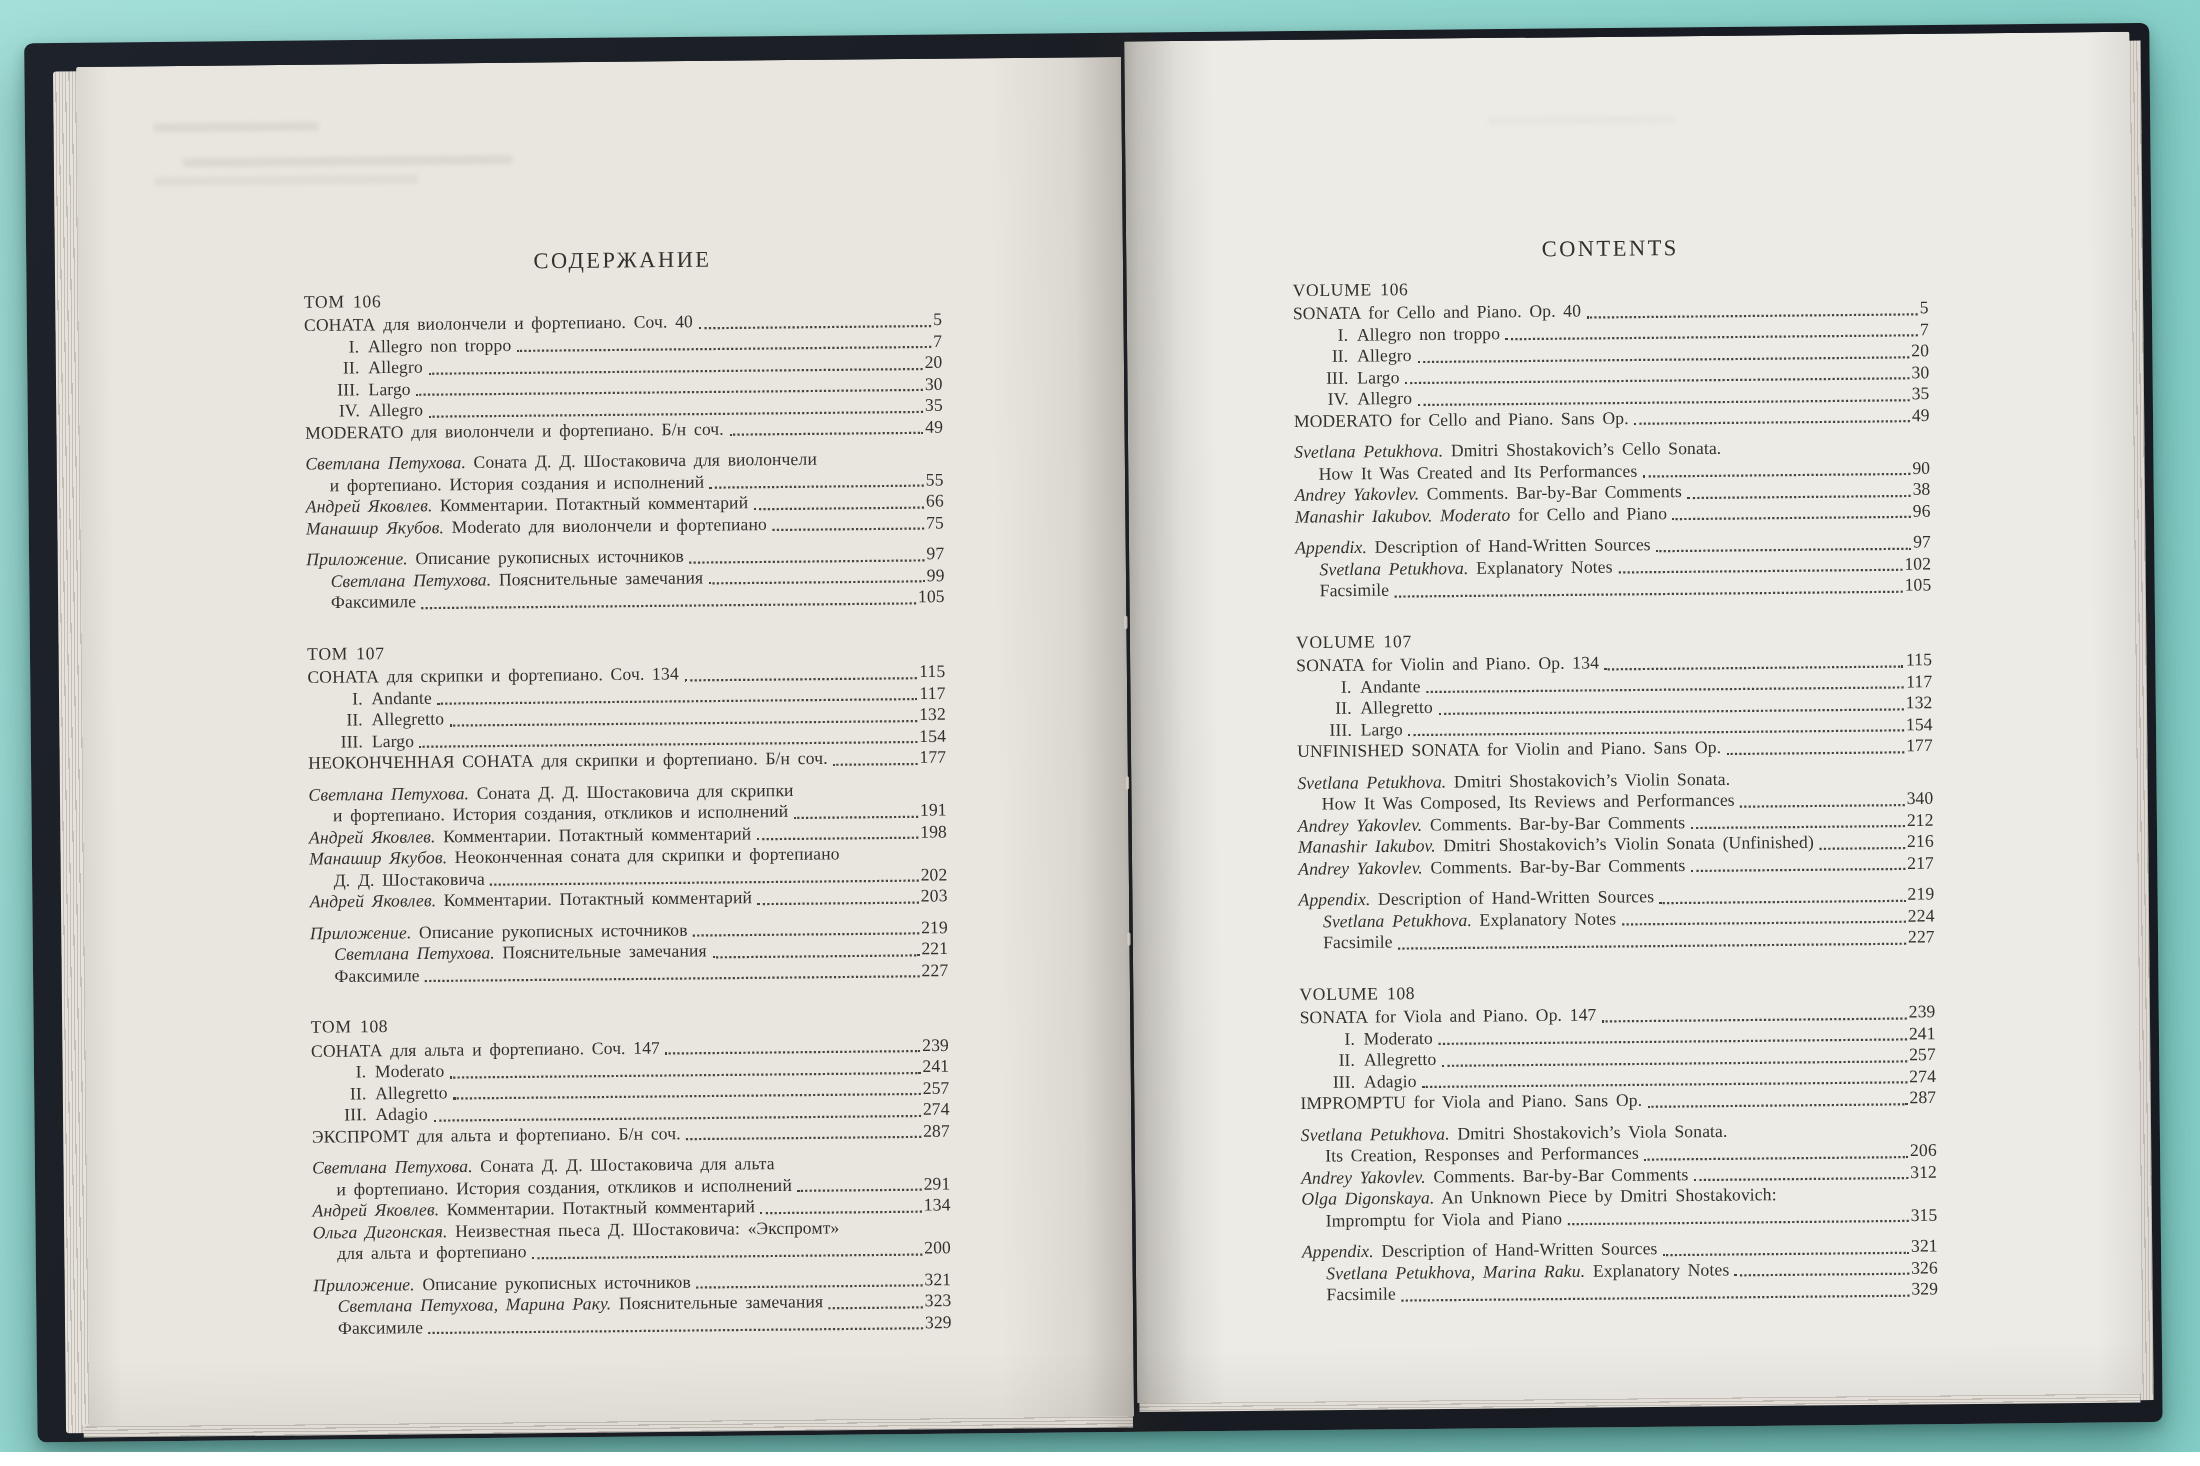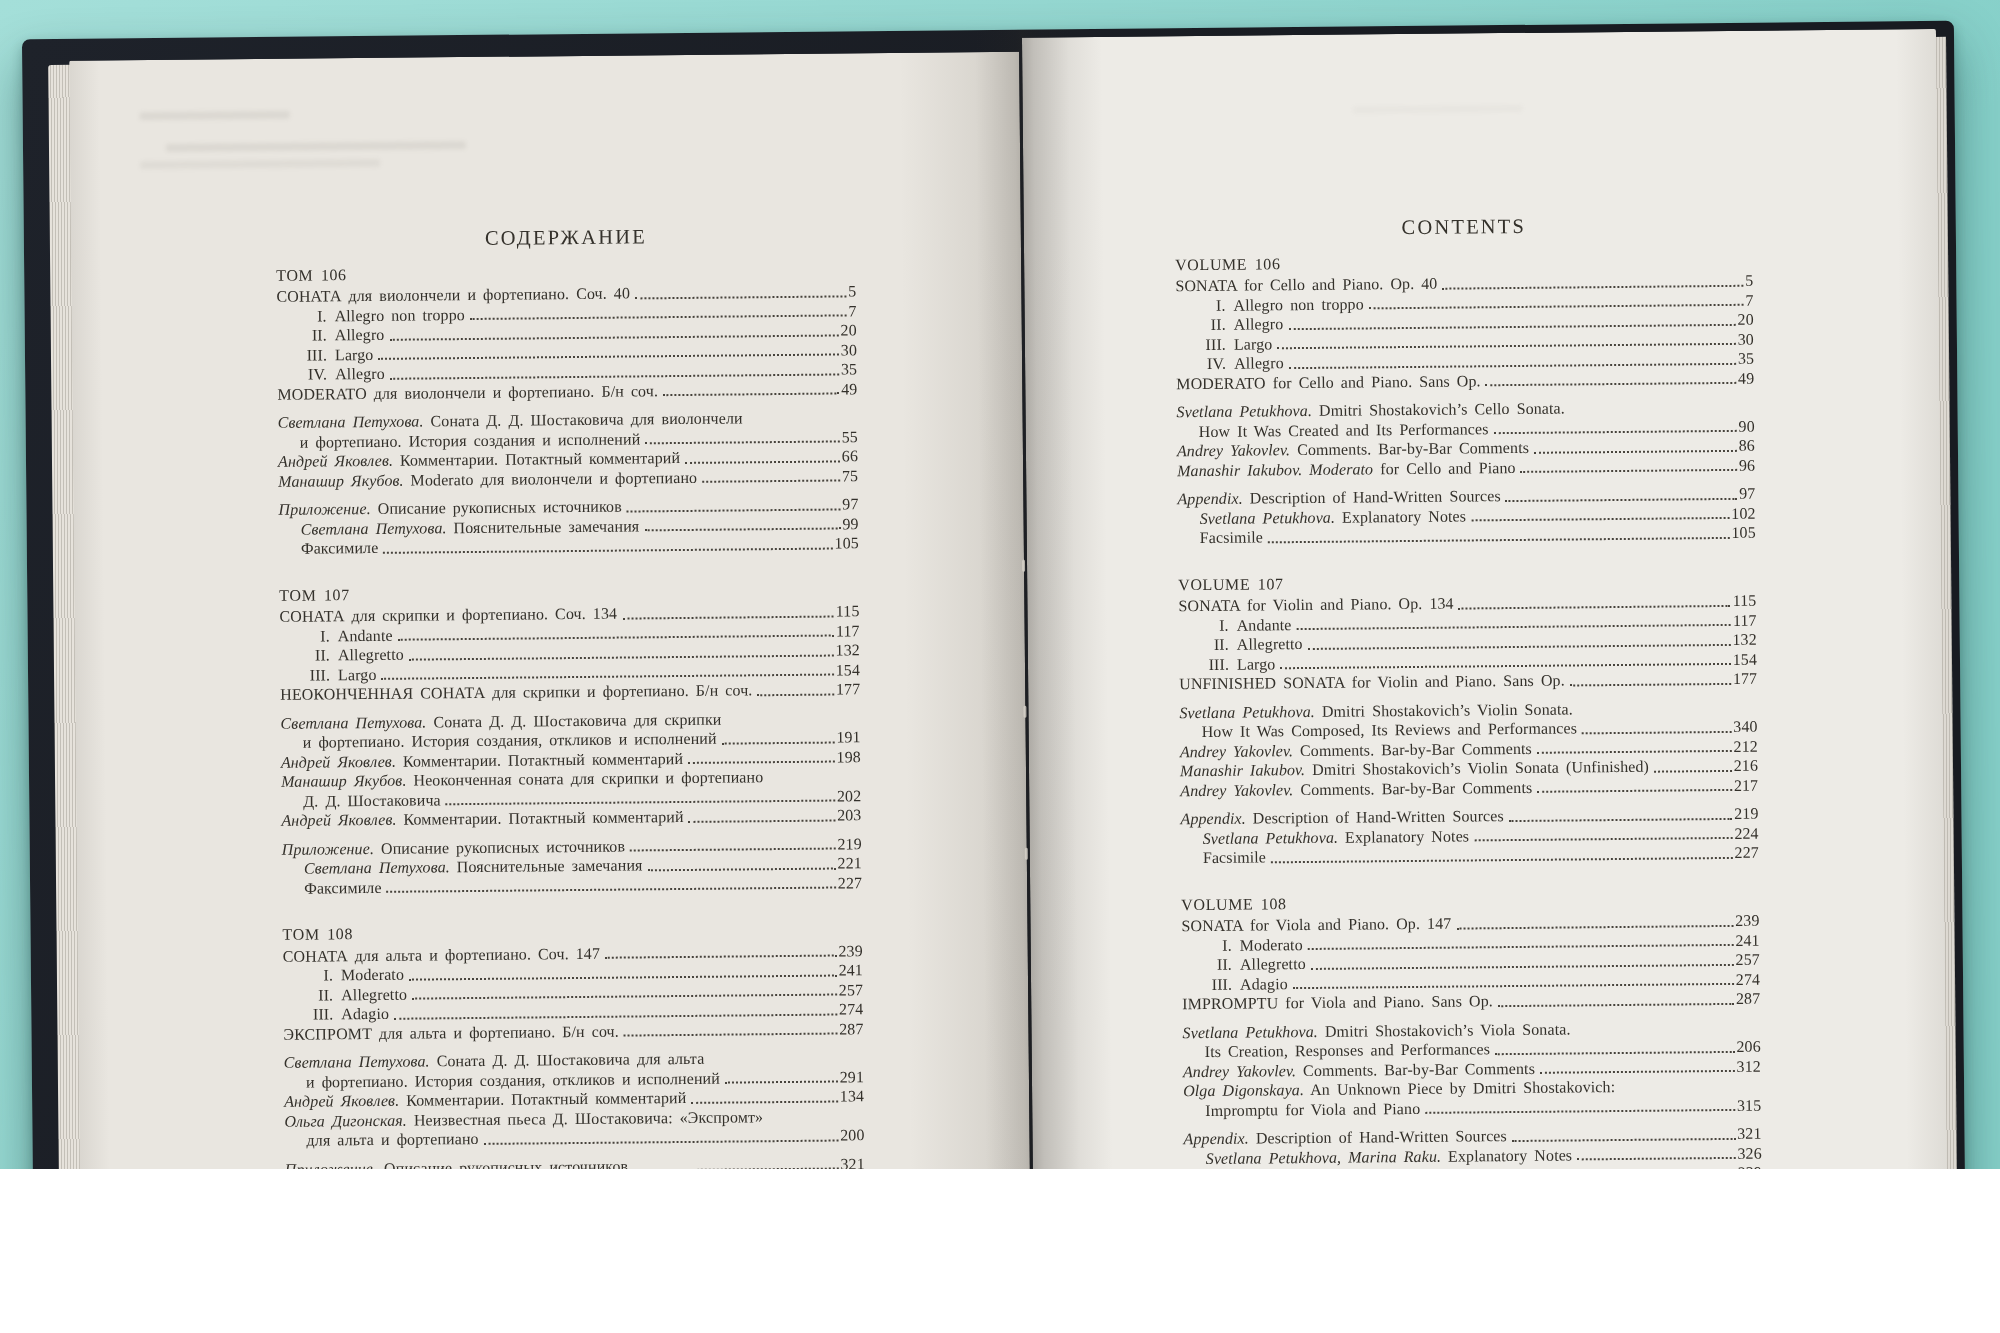--- a/index.html
+++ b/index.html
@@ -3,21 +3,21 @@
 <meta charset="utf-8">
 <style>
   :root{
     --bg-a:#a4dfd9; --bg-b:#86d0c9;
     --cover:#181b21;
     --page-left:#e9e6e0; --page-right:#edebe6;
     --ink:#34312b; --dots:#47433c;
   }
   html,body{margin:0;padding:0;}
   body{width:2000px;height:1333px;overflow:hidden;}
-  .canvas{position:relative;width:2000px;height:1169px;overflow:hidden;
+  .canvas{position:relative;width:2000px;height:1320px;overflow:hidden;
     background:linear-gradient(130deg,var(--bg-a),var(--bg-b) 70%);}
   .book{position:absolute;left:28px;top:30px;width:1932px;height:1272px;
     background:linear-gradient(115deg,#1e222a,var(--cover) 60%);
     border-radius:8px;transform:rotate(-0.55deg);transform-origin:50% 50%;
     box-shadow:0 24px 50px rgba(8,46,44,.42),0 5px 12px rgba(8,46,44,.28);}
   .edge-stack{position:absolute;}
   .edge-stack.left{left:26px;top:26px;width:24px;height:1238px;border-radius:3px 0 0 3px;
     background:repeating-linear-gradient(90deg,#e6e2db 0 2px,#c3bfb7 2px 3px);}
   .edge-stack.bottom-left{left:42px;top:1256px;width:954px;height:12px;
     background:repeating-linear-gradient(180deg,#e0dcd5 0 2px,#bdb9b1 2px 3px);}
@@ -360,21 +360,21 @@
                   <span class="toc-text"><span class="it">Svetlana Petukhova.</span><span> Dmitri Shostakovich’s Cello Sonata.</span></span>
                 </div>
                 <div class="toc-row indent">
                   <span class="toc-text"><span>How It Was Created and Its Performances</span></span>
                   <span class="dots"></span>
                   <span class="pg">90</span>
                 </div>
                 <div class="toc-row">
                   <span class="toc-text"><span class="it">Andrey Yakovlev.</span><span> Comments. Bar-by-Bar Comments</span></span>
                   <span class="dots"></span>
-                  <span class="pg">86</span>
+                  <span class="pg">38</span>
                 </div>
                 <div class="toc-row">
                   <span class="toc-text"><span class="it">Manashir Iakubov. Moderato</span><span> for Cello and Piano</span></span>
                   <span class="dots"></span>
                   <span class="pg">96</span>
                 </div>
               </div>
               <div class="toc-group">
                 <div class="toc-row">
                   <span class="toc-text"><span class="it">Appendix.</span><span> Description of Hand-Written Sources</span></span>

